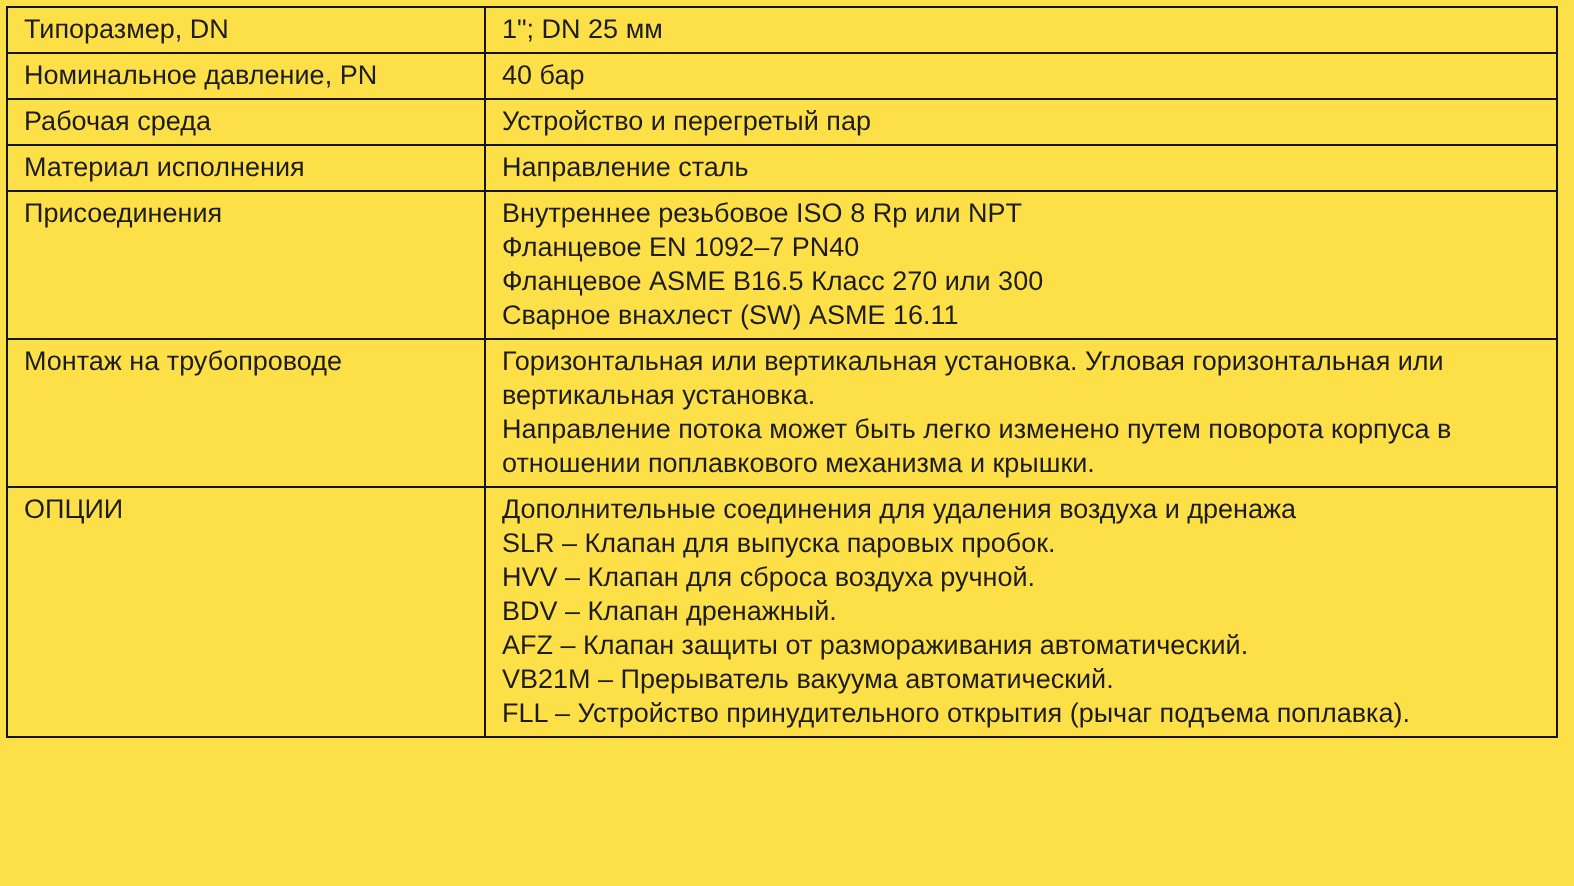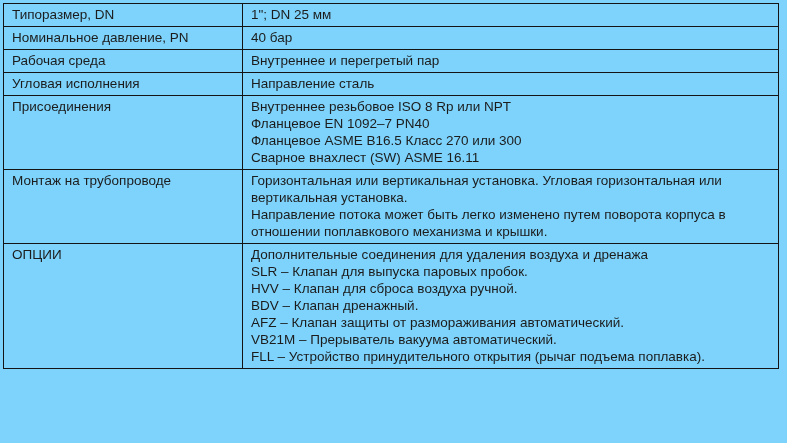--- a/index.html
+++ b/index.html
@@ -4,21 +4,21 @@
 <style>
   html, body {
     margin: 0;
     padding: 0;
     background: #ffffff;
   }
   .page {
     position: relative;
     width: 787px;
     height: 443px;
-    background: #7dd3fc;
+    background: #fde047;
     font-family: "Liberation Sans", sans-serif;
     color: #1c1c1c;
     overflow: hidden;
   }
   table.spec {
     position: absolute;
     left: 3px;
     top: 3px;
     width: 776px;
     border-collapse: collapse;
@@ -54,25 +54,25 @@
   </tr>
         <tr>
     <td class="label-cell">Номинальное давление, PN</td>
     <td class="value-cell">
             <div class="value-line">40 бар</div>
           </td>
   </tr>
         <tr>
     <td class="label-cell">Рабочая среда</td>
     <td class="value-cell">
-            <div class="value-line">Внутреннее и перегретый пар</div>
+            <div class="value-line">Устройство и перегретый пар</div>
           </td>
   </tr>
         <tr>
-    <td class="label-cell">Угловая исполнения</td>
+    <td class="label-cell">Материал исполнения</td>
     <td class="value-cell">
             <div class="value-line">Направление сталь</div>
           </td>
   </tr>
         <tr>
     <td class="label-cell">Присоединения</td>
     <td class="value-cell">
             <div class="value-line">Внутреннее резьбовое ISO 8 Rp или NPT</div>
             <div class="value-line">Фланцевое EN 1092–7 PN40</div>
             <div class="value-line">Фланцевое ASME B16.5 Класс 270 или 300</div>

